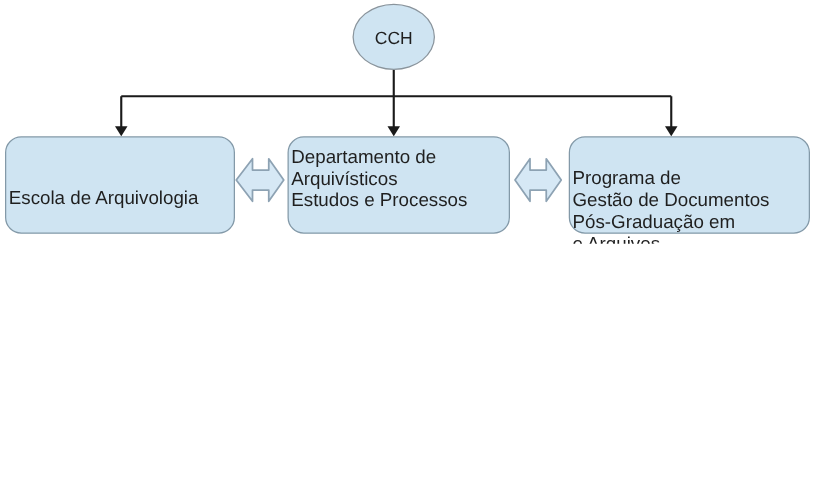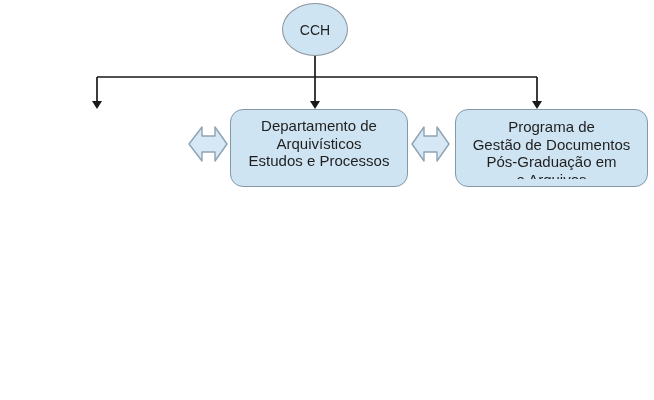--- a/index.html
+++ b/index.html
@@ -45,28 +45,28 @@
     height: 78px;
     border-radius: 13px;
   }
   .box-1 { left: 4px;   width: 184px; }
   .box-2 { left: 230px; width: 178px; }
   .box-3 { left: 455px; width: 193px; }
   .txt {
     position: absolute;
     left: 2px;
     right: 2px;
-    text-align: center;
+    text-align: left;
     font-size: 15px;
     line-height: 17.5px;
   }
   .box-1 .txt { top: 40px; }
   .box-2 .txt { top: 7px; }
   .box-3 .txt {
-    top: 8px;
+    top: 24px;
     height: 61px;      
     overflow: hidden;
   }
   .line { display: block; }
 </style>
 </head>
 <body>
 
 <div class="canvas">
 
@@ -79,20 +79,25 @@
     <polygon points="532,101 542,101 537,109" fill="#1a1a1a"></polygon>
 
     <polygon points="189,144 202,127 202,136 215,136 215,127 227,144 215,161 215,152 202,152 202,161" fill="#d6e8f5" stroke="#8da2b3" stroke-width="1.4" stroke-linejoin="round"></polygon>
     <polygon points="412,144 424,127 424,136 437,136 437,127 449,144 437,161 437,152 424,152 424,161" fill="#d6e8f5" stroke="#8da2b3" stroke-width="1.4" stroke-linejoin="round"></polygon>
   </svg>
 
   <div class="node ellipse">
     <span>CCH</span>
   </div>
 
+  <div class="node box box-1">
+    <div class="txt">
+      <span class="line">Escola de Arquivologia</span>
+    </div>
+  </div>
 
   <div class="node box box-2">
     <div class="txt">
       <span class="line">Departamento de</span>
       <span class="line">Arquivísticos</span>
       <span class="line">Estudos e Processos</span>
     </div>
   </div>
 
   <div class="node box box-3">

